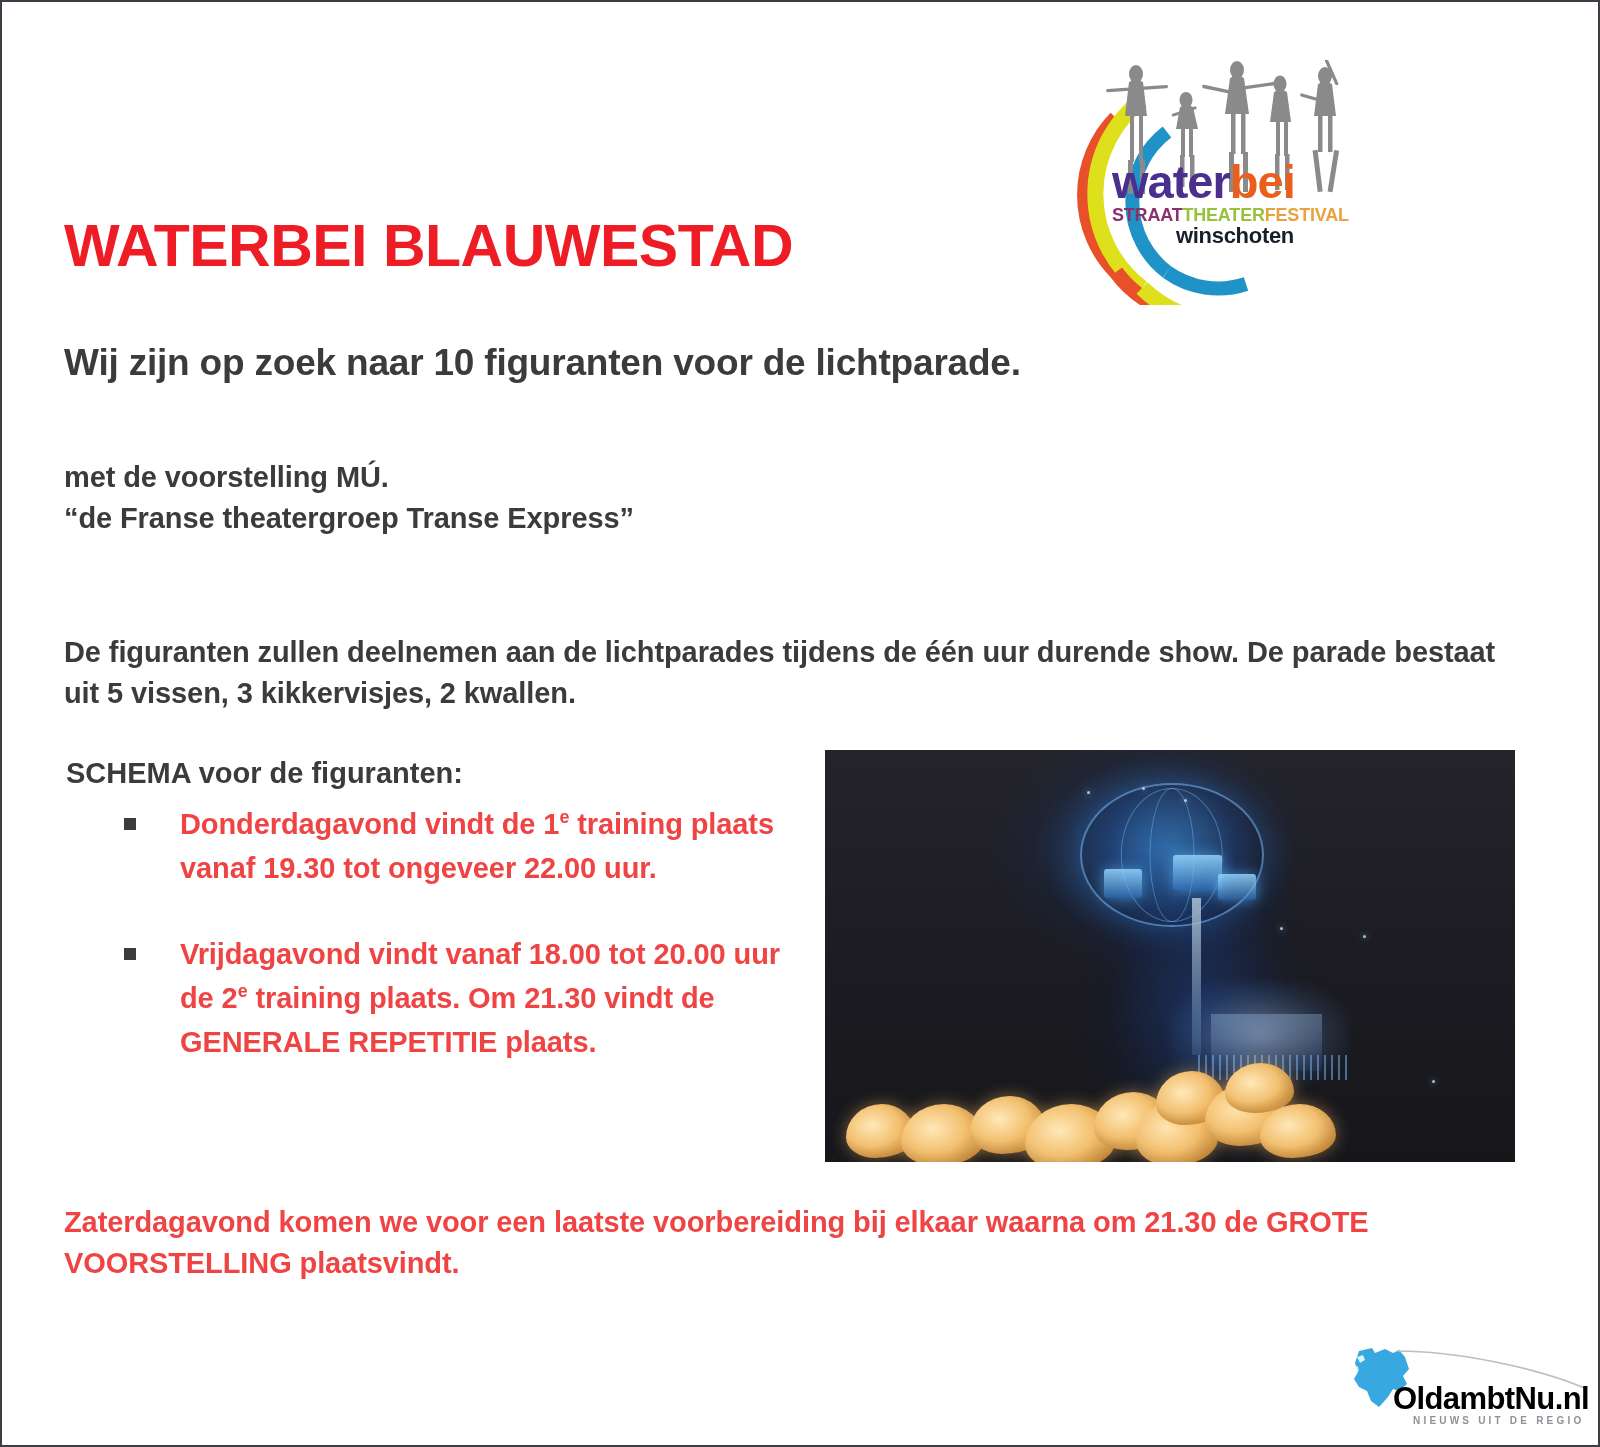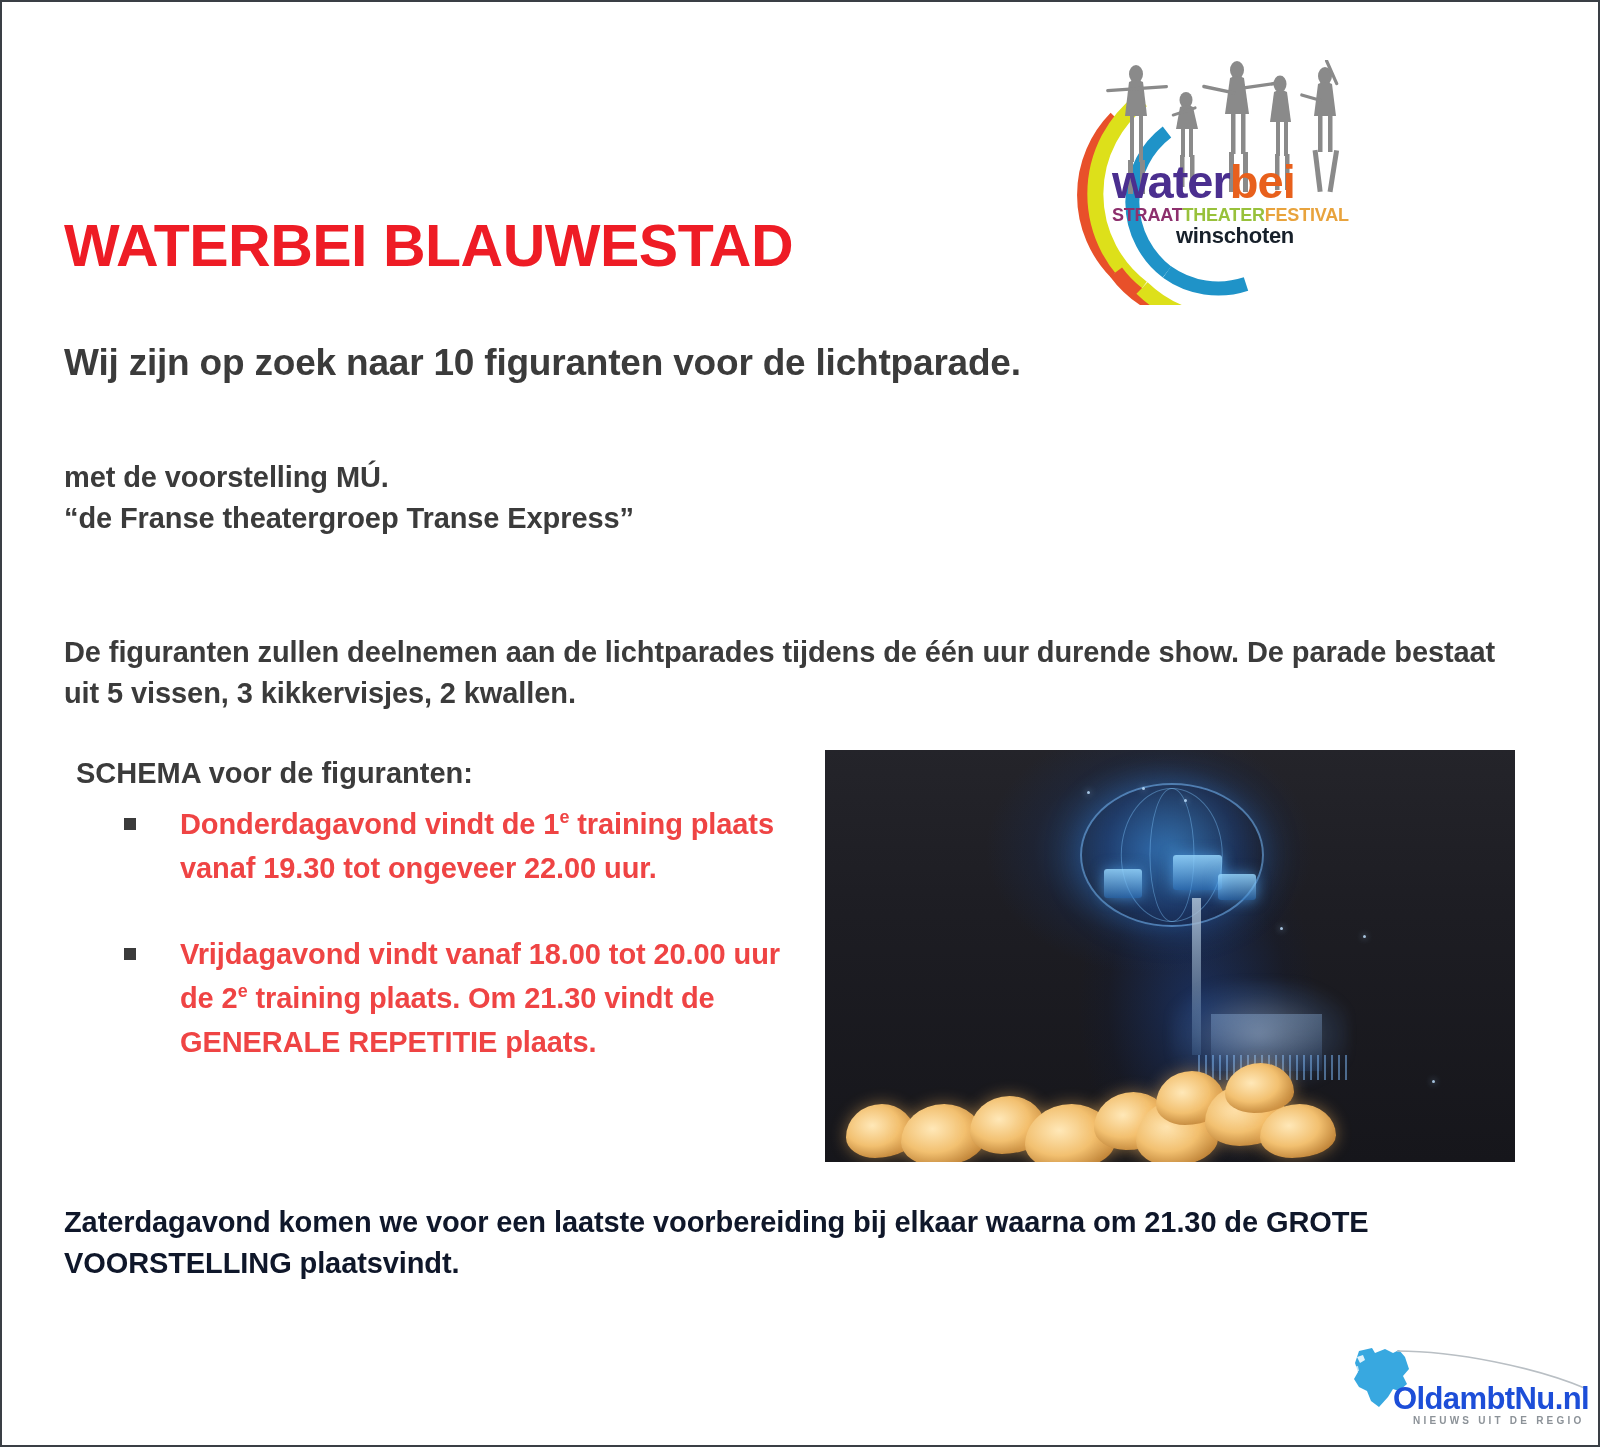--- a/index.html
+++ b/index.html
@@ -110,21 +110,21 @@
     font-weight: bold;
     color: #3b3b3b;
     line-height: 1.42;
     letter-spacing: -0.1px;
   }
   .para-intro { left: 62px; top: 455px; width: 900px; }
   .para-parade { left: 62px; top: 630px; width: 1460px; }
 
   .schema-label {
     position: absolute;
-    left: 74px;
+    left: 64px;
     top: 755px;
     font-size: 29px;
     font-weight: bold;
     color: #3b3b3b;
     white-space: nowrap;
   }
 
   .bullets {
     position: absolute;
     left: 118px;
@@ -155,21 +155,21 @@
     line-height: 0;
   }
 
   .closing {
     position: absolute;
     left: 62px;
     top: 1200px;
     width: 1460px;
     font-size: 29px;
     font-weight: bold;
-    color: #0f172a;
+    color: #ef4444;
     line-height: 1.42;
     letter-spacing: -0.1px;
   }
 
   
   .photo {
     position: absolute;
     left: 823px;
     top: 748px;
     width: 690px;
@@ -287,21 +287,21 @@
     top: 10px;
     width: 194px;
     height: 50px;
   }
   .site-logo .brand {
     position: absolute;
     left: 56px;
     top: 46px;
     font-size: 31px;
     font-weight: bold;
-    color: #1d4ed8;
+    color: #000000;
     letter-spacing: -0.6px;
     white-space: nowrap;
   }
   .site-logo .tagline {
     position: absolute;
     left: 76px;
     top: 80px;
     font-size: 10px;
     font-weight: bold;
     color: #8c9298;

